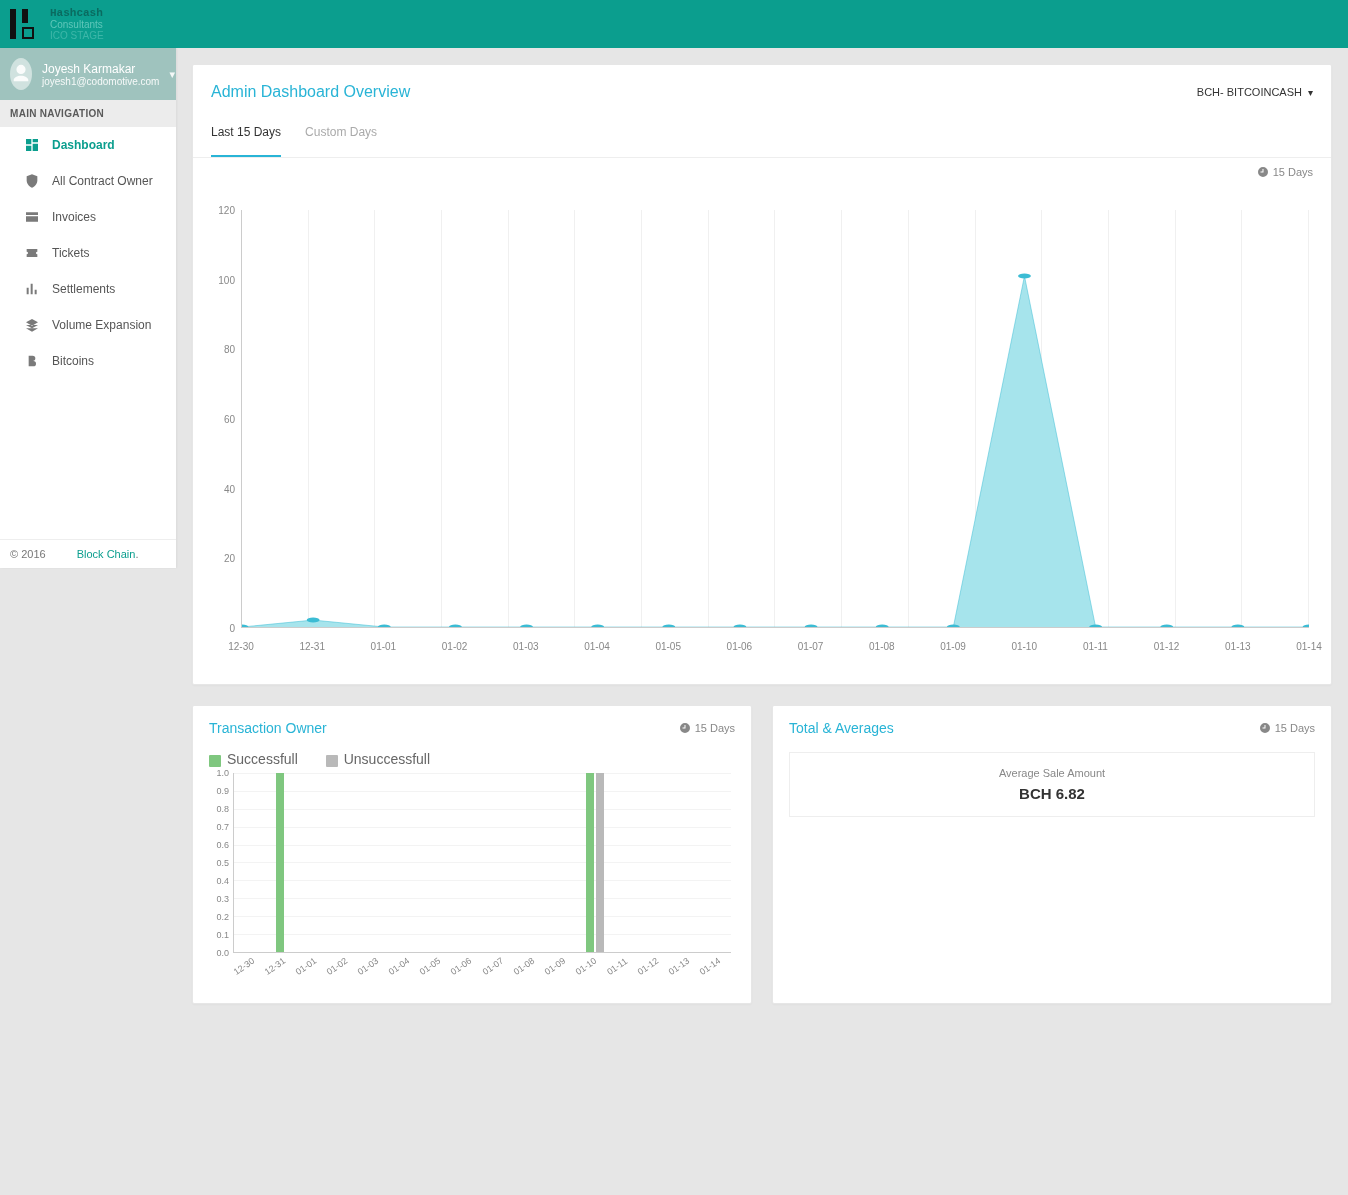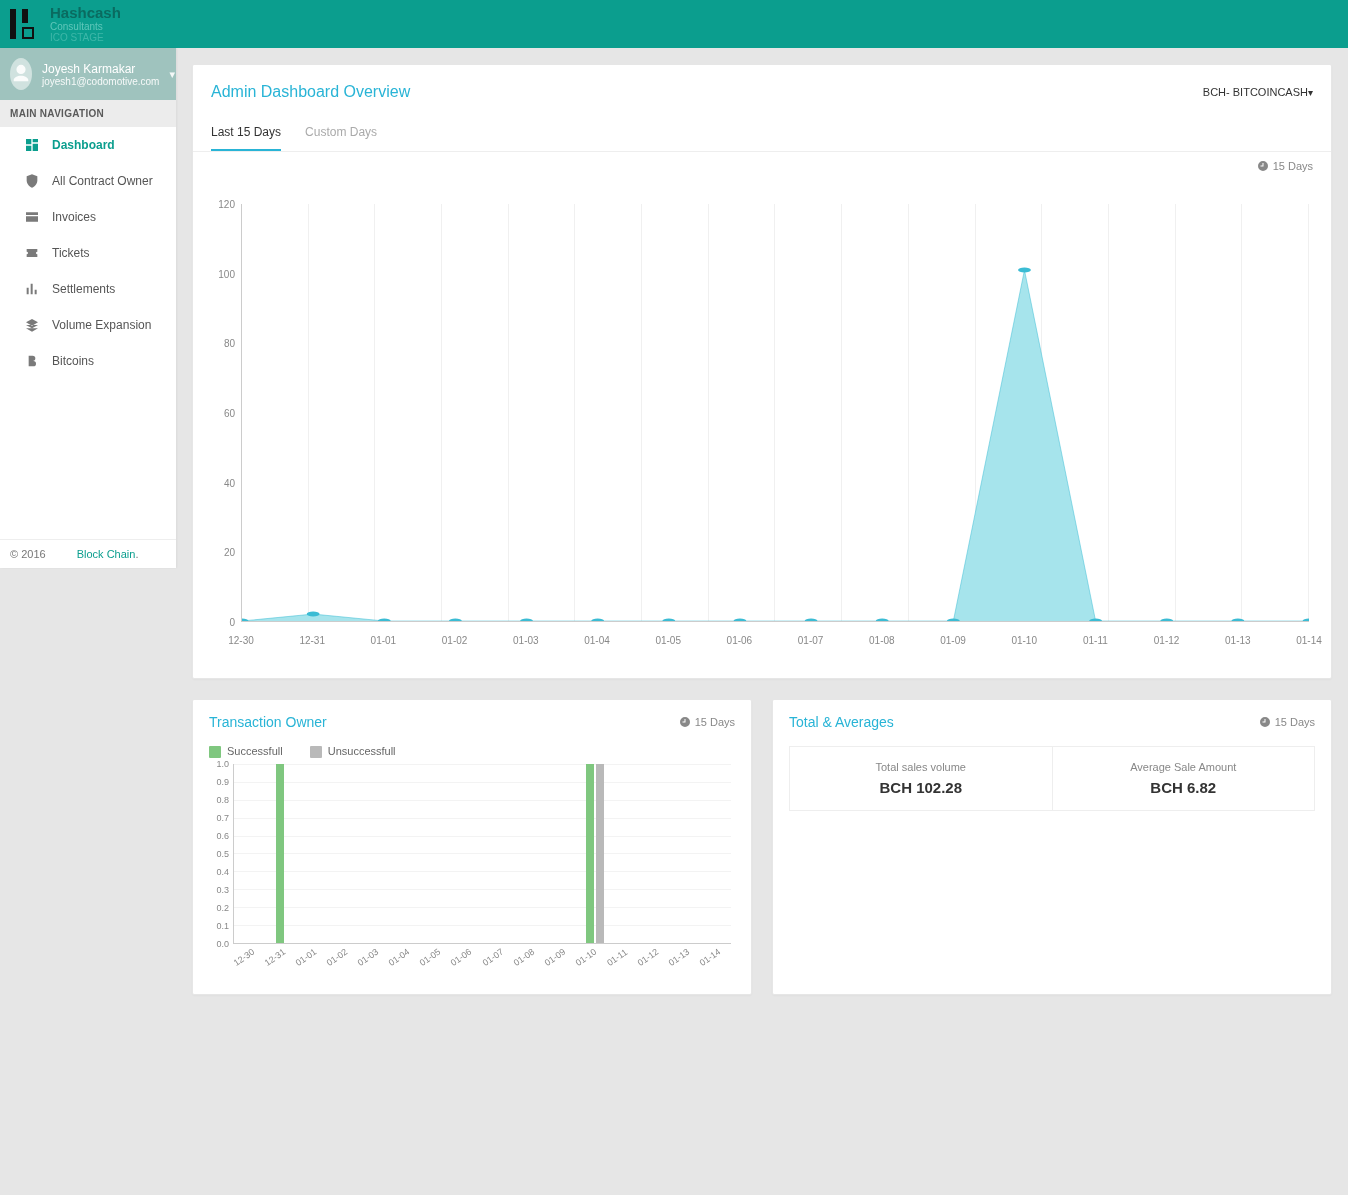--- a/index.html
+++ b/index.html
@@ -22,21 +22,21 @@
     align-items: center;
     height: 100%;
   }
   .logo-mark {
     width: 34px; height: 34px; position: relative; margin-right: 8px;
   }
   .logo-mark .bar1 { position:absolute; left:2px; top:2px; width:6px; height:30px; background:#111;}
   .logo-mark .bar2 { position:absolute; left:14px; top:2px; width:6px; height:14px; background:#111;}
   .logo-mark .sq   { position:absolute; left:14px; top:20px; width:12px; height:12px; background:#0b9e8e; border:2px solid #111;}
   .logo-text { line-height: 1.1; }
-  .logo-text .l1 { color:#0a6b60; font-weight:600; font-size:15px;}
+  .logo-text .l1 { color:#0a6b60; font-weight:600; font-size:11px;font-family:Liberation Mono, monospace;}
   .logo-text .l2 { color:#5fc7ba; font-size:10px;}
   .logo-text .l3 { color:#5fc7ba; font-size:10px; opacity:.6;}
 
   .layout { display:flex; align-items:flex-start; }
   .sidebar {
     width: 176px; background:#fff; min-height: 520px; position:relative;
     box-shadow: 1px 0 2px rgba(0,0,0,.05);
   }
   .user-block {
     background:#9fc3be; color:#fff; padding:10px 10px; display:flex; align-items:center; gap:10px;
@@ -70,25 +70,25 @@
   .content { flex:1; padding:16px; }
   .panel {
     background:#fff; border:1px solid #e6e6e6; border-radius:2px; margin-bottom:20px;
     box-shadow:0 1px 2px rgba(0,0,0,.03);
   }
   .panel-hdr {
     display:flex; align-items:center; justify-content:space-between;
     padding:18px 18px 0 18px;
   }
   .panel-title { color:#29b4d6; font-size:16px; font-weight:500;}
-  .crypto-select { font-size:11px; color:#333; display:flex; align-items:center; cursor:pointer;}
+  .crypto-select { font-size:11px; color:#333; display:flex; align-items:center; gap:6px; cursor:pointer;}
   .crypto-select .caret { font-size:10px; }
 
   .tabs { display:flex; gap:24px; padding:24px 18px 0 18px; border-bottom:1px solid #eee;}
-  .tab { font-size:12px; color:#aaa; padding-bottom:10px; cursor:pointer; }
+  .tab { font-size:12px; color:#aaa; padding-bottom:16px; cursor:pointer; }
   .tab.active { color:#333; border-bottom:2px solid #29b4d6; }
 
   .panel-sub {
     display:flex; justify-content:flex-end; align-items:center; padding:8px 18px 0 18px;
     font-size:11px; color:#888; gap:4px;
   }
   .panel-sub svg { width:12px; height:12px; fill:#888;}
 
   .chart-wrap { padding:10px 18px 26px 18px; }
   .chart1 { position:relative; height:470px; }
@@ -105,21 +105,21 @@
   .xaxis1 { position:absolute; left:30px; right:4px; bottom:6px; height:20px;}
   .xlab1 { position:absolute; bottom:0; transform:translateX(-50%); font-size:10px; color:#888; white-space:nowrap;}
   .line-svg { position:absolute; inset:0; width:100%; height:100%; }
 
   .row2 { display:flex; gap:20px; }
   .panel.small { flex:1; }
   .panel.small .panel-hdr { padding:14px 16px 0 16px;}
   .panel.small .panel-title { font-size:14px;}
   .panel.small .panel-sub { padding:0 16px 0 16px;}
 
-  .legend2 { padding:14px 16px 6px 16px; font-size:11px; color:#666;}
+  .legend2 { padding:14px 16px 6px 16px; font-size:14px; color:#666;}
   .legend2 .sw { display:inline-block; width:12px; height:12px; vertical-align:middle; margin-right:6px; border-radius:1px;}
   .legend2 .sw.green { background:#7fc77f;}
   .legend2 .sw.gray  { background:#b9b9b9;}
   .legend2 span.item { margin-right:24px; vertical-align:middle;}
 
   .chart2 { position:relative; height:210px; margin:0 16px 20px 16px;}
   .plot2 {
     position:absolute; left:24px; right:4px; top:0; bottom:30px;
     border-left:1px solid #ccc; border-bottom:1px solid #ccc;
     background:
@@ -377,24 +377,20 @@
           <div class="panel-sub" style="padding:0">
             <svg viewBox="0 0 24 24">
                 <path d="M12 2a10 10 0 1 0 10 10A10 10 0 0 0 12 2zm1 11H7v-2h4V6h2z"></path>
               </svg>
             <span>15 Days</span>
           </div>
         </div>
         <div class="totals-body">
           <div class="totals-grid">
             <div class="totals-cell">
-              <div class="tlabel">Total sales volume</div>
-              <div class="tval">BCH 102.28</div>
-            </div>
-            <div class="totals-cell">
               <div class="tlabel">Average Sale Amount</div>
               <div class="tval">BCH 6.82</div>
             </div>
           </div>
         </div>
       </section>
     </div>
 
   </main>
 </div>

